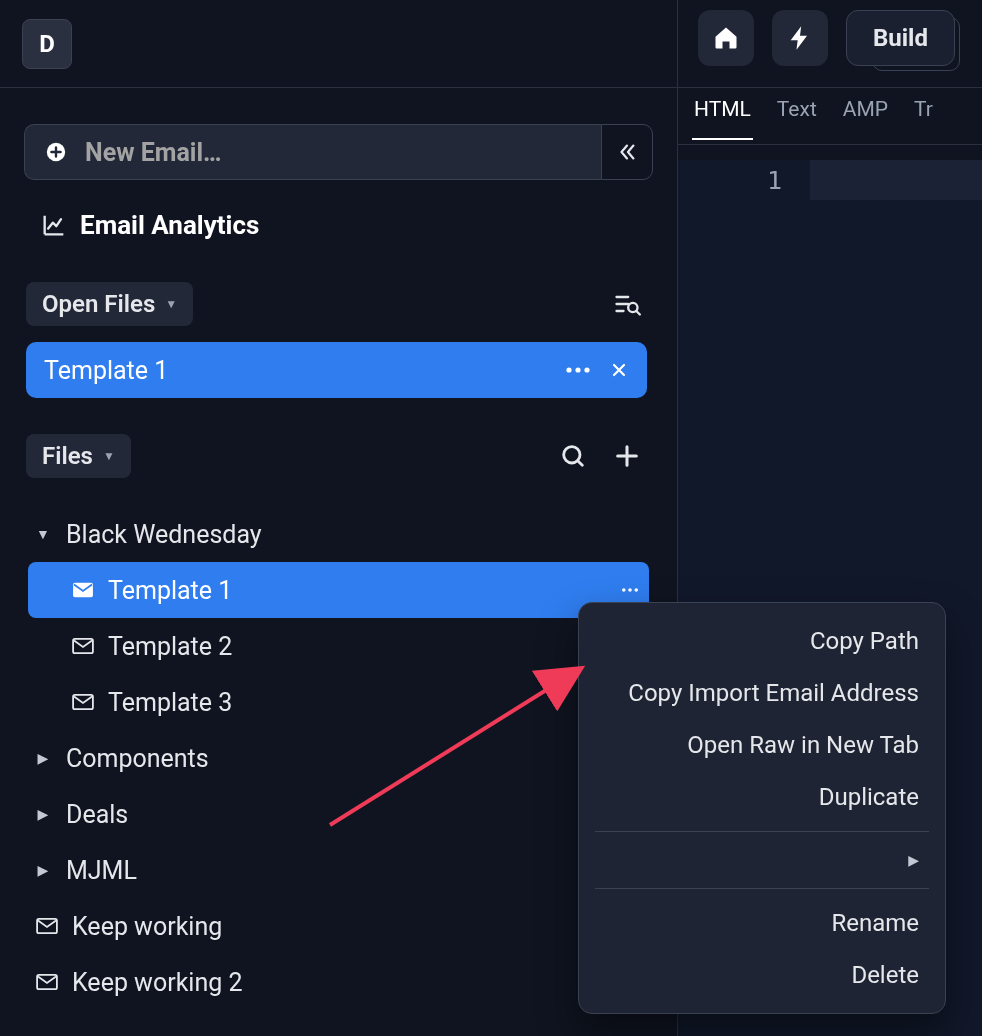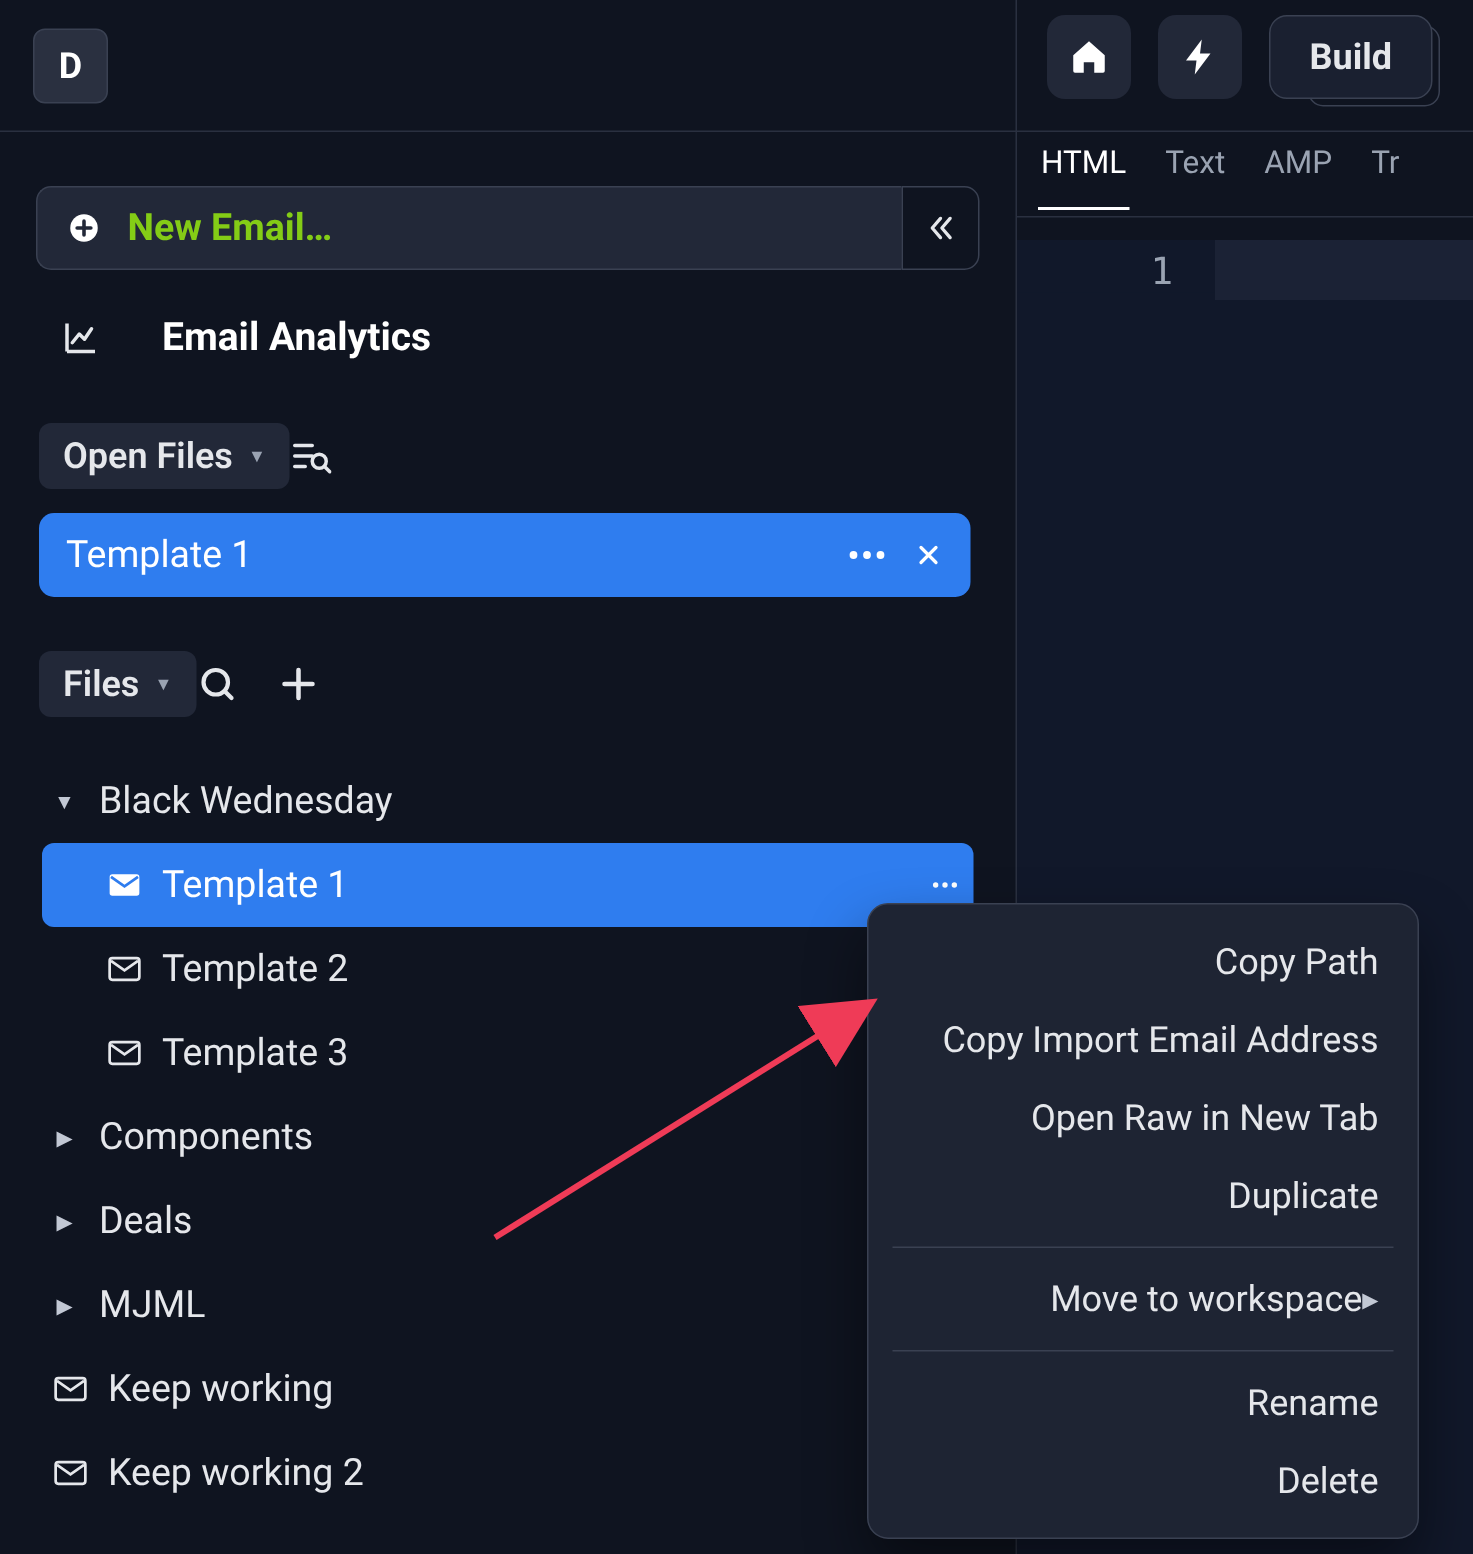--- a/index.html
+++ b/index.html
@@ -133,42 +133,43 @@
   .newemail-btn {
     flex: 1;
     height: 56px;
     background: #222838;
     border: 1px solid #3a4152;
     border-right: none;
     border-radius: 10px 0 0 10px;
     display:flex; align-items:center;
     padding: 0 20px;
     gap: 18px;
-    font-weight: 700; font-size: 25px; color: #84cc16;
+    font-weight: 700; font-size: 25px; color: #a3a3a3;
     cursor: pointer;
   }
   .collapse-btn {
     width: 52px; height: 56px;
     border: 1px solid #3a4152;
     border-radius: 0 10px 10px 0;
     display:flex; align-items:center; justify-content:center;
     cursor: pointer;
   }
 
   .analytics-row {
     display:flex; align-items:center;
     padding: 0 40px;
-    gap: 40px;
+    gap: 12px;
     font-size: 26px; font-weight: 700; color: #ffffff;
     margin-bottom: 42px;
     cursor: pointer;
   }
 
   .section-row {
     display:flex; align-items:center;
+    justify-content: space-between;
     padding: 0 36px 0 26px;
     margin-bottom: 16px;
   }
   .section-chip {
     background: #222838;
     border-radius: 8px;
     padding: 8px 16px;
     display:flex; align-items:center; gap: 10px;
     font-weight: 600; font-size: 24px; color: #e5e7eb;
     cursor: pointer;
@@ -460,21 +461,20 @@
       <span>Copy Import Email Address</span>
     </div>
   <div class="ctx-item">
       <span>Open Raw in New Tab</span>
     </div>
   <div class="ctx-item">
       <span>Duplicate</span>
     </div>
   <div class="ctx-sep"></div>
   <div class="ctx-item">
-    <span>Move to workspace</span>
     <span class="ctx-caret">▶</span>
   </div>
   <div class="ctx-sep"></div>
   <div class="ctx-item">
       <span>Rename</span>
     </div>
   <div class="ctx-item">
       <span>Delete</span>
     </div>
 </div>

